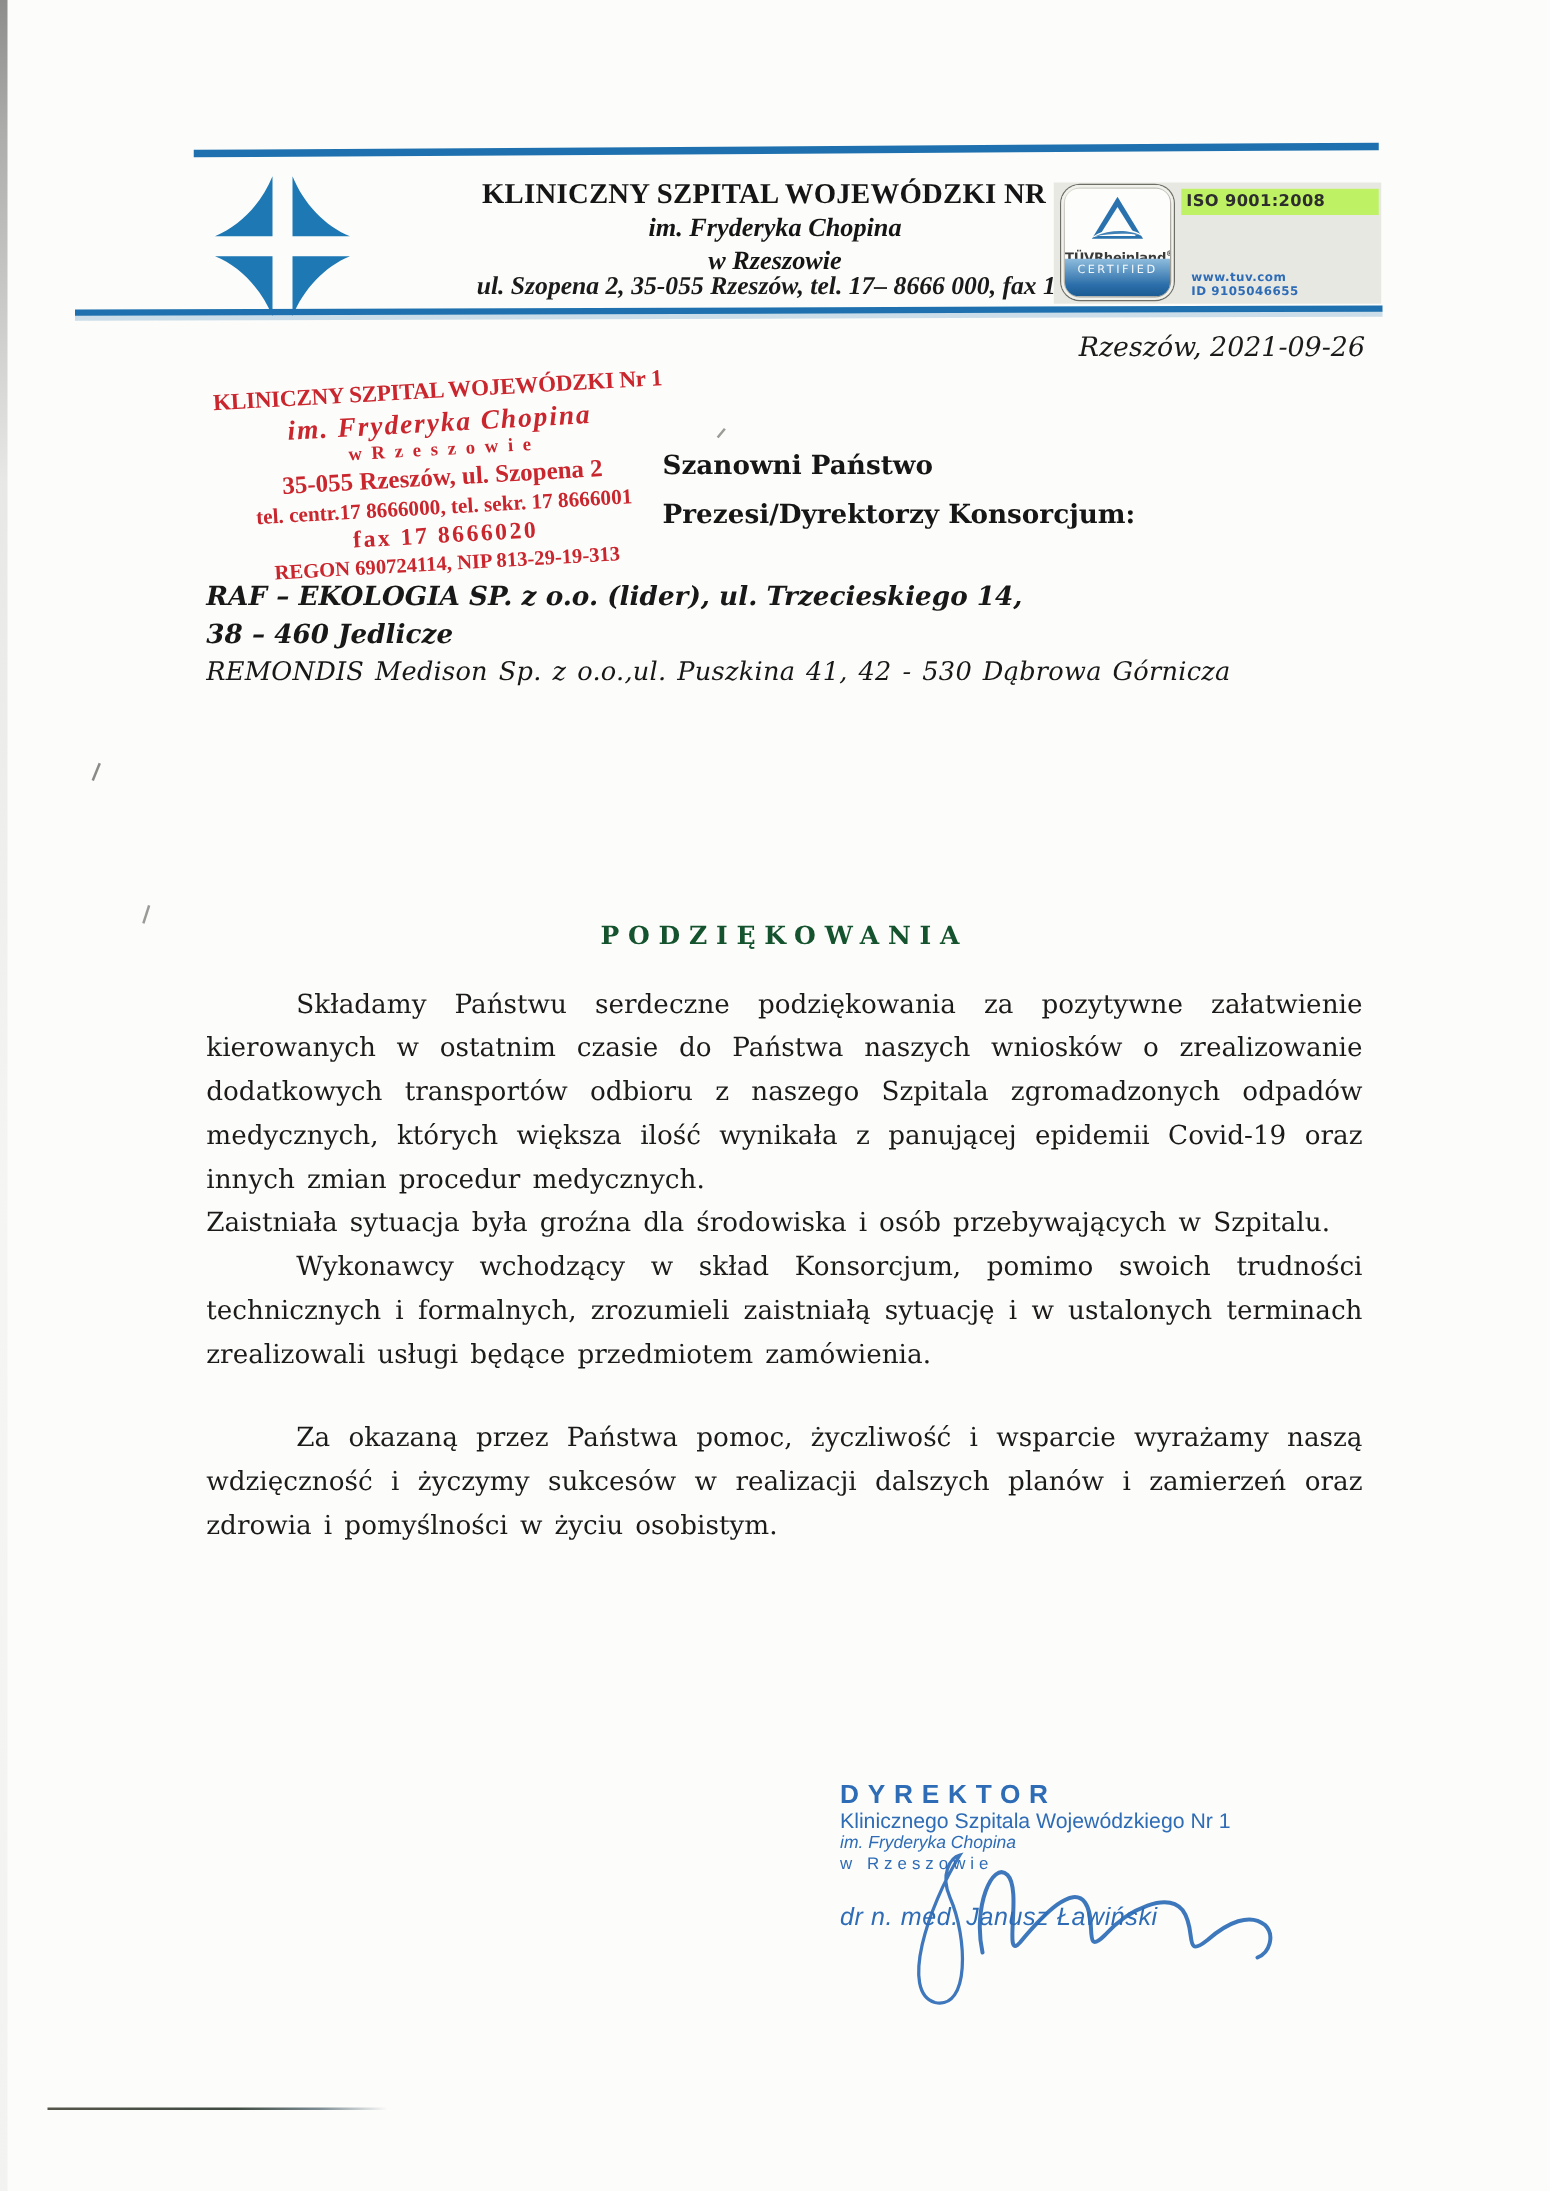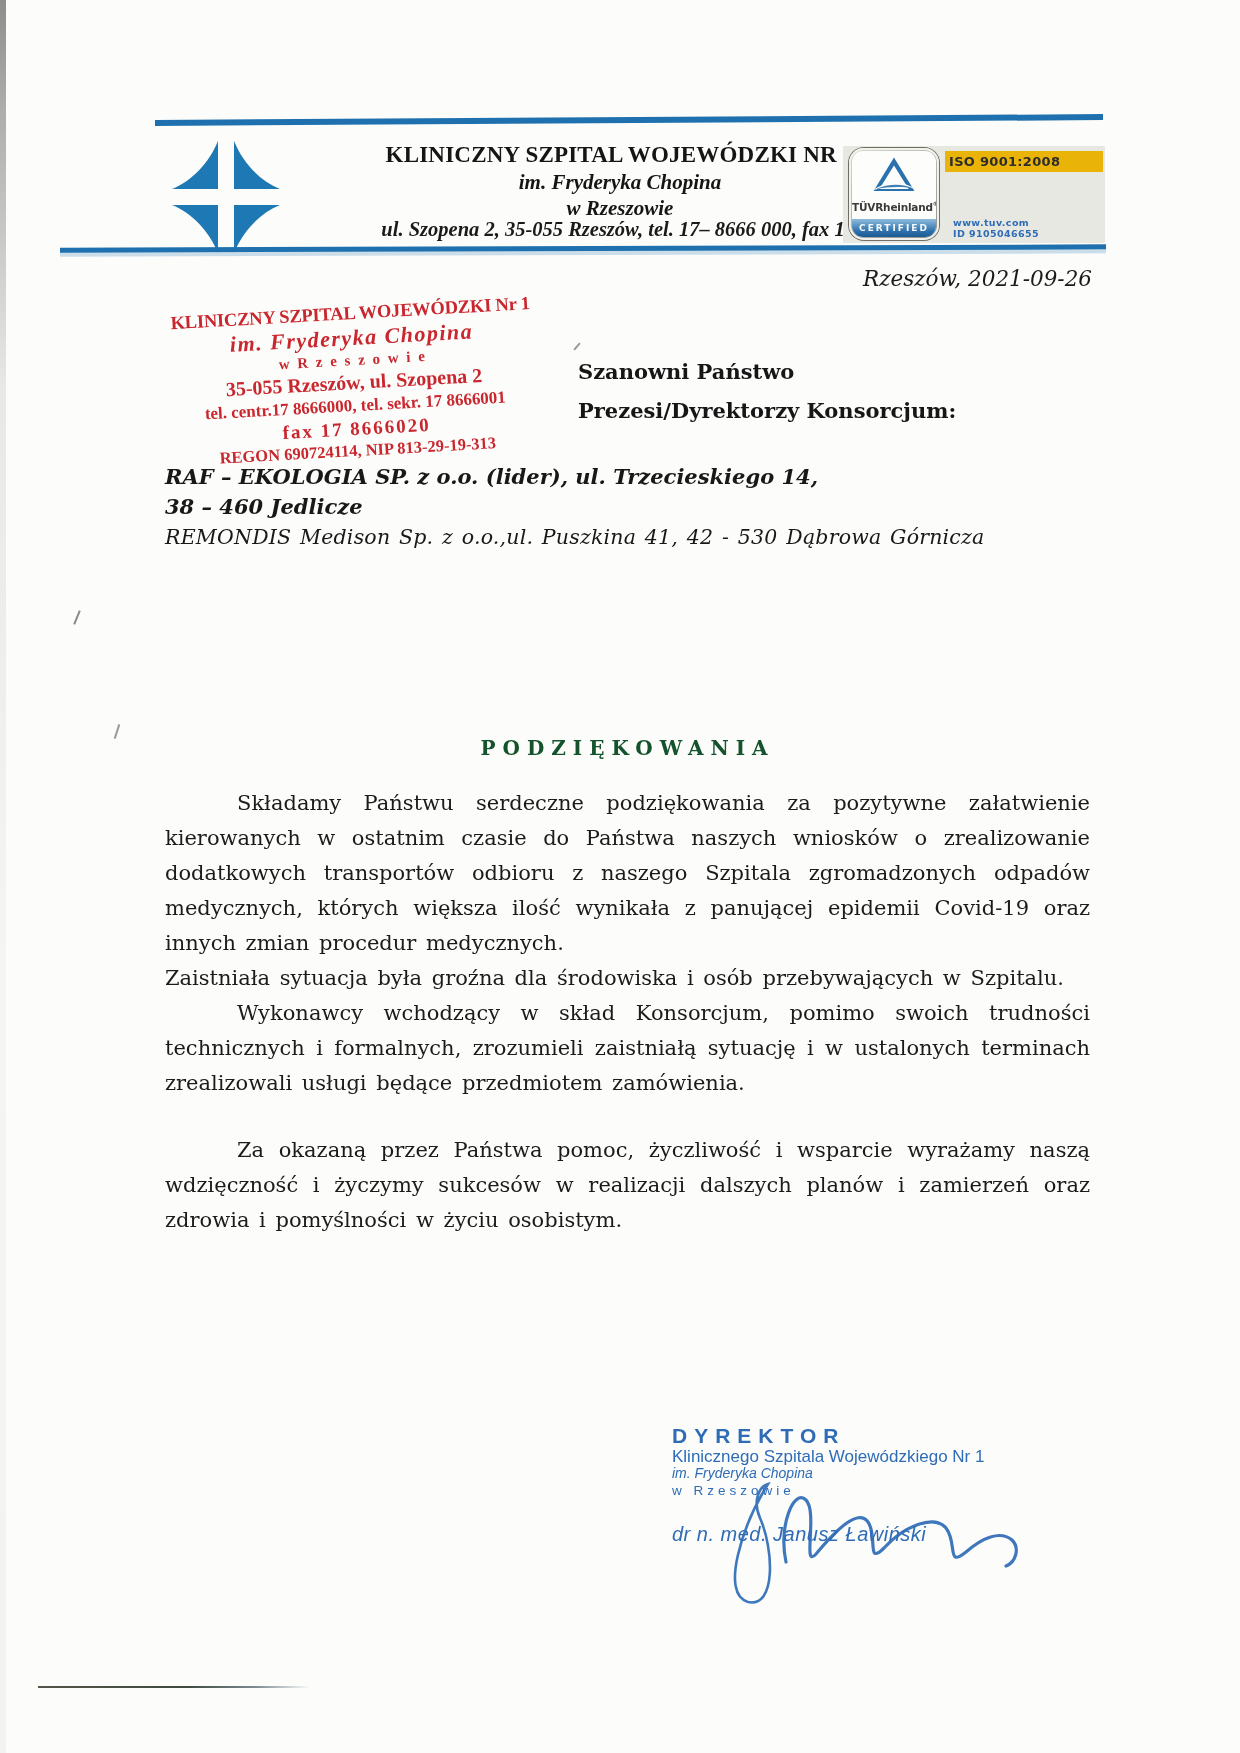--- a/index.html
+++ b/index.html
@@ -36,24 +36,24 @@
   .tuv-panel{position:absolute;left:843px;top:146px;width:262px;height:97px;background:#e8e8e3;
     font-family:"DejaVu Sans","Liberation Sans",sans-serif;}
   .tuv-badge{position:absolute;left:6px;top:2px;width:90px;height:92px;border-radius:15px;
     background:linear-gradient(145deg,#d9d9d2,#8f8f87);
     box-shadow:0 0 0 1px #6f6f68, inset 0 0 0 2px #f2f2ec;padding:3px;box-sizing:border-box;}
   .tuv-inner{position:relative;width:100%;height:100%;border-radius:11px;background:#fdfdfb;overflow:hidden;
     text-align:center;}
   .tuv-inner svg{margin-top:5px;}
   .tuv-brand{font-size:10.5px;font-weight:700;color:#3a3a3a;letter-spacing:-.2px;line-height:11px;}
   .tuv-brand sup{font-size:6px;}
-  .tuv-band{position:absolute;left:0;right:0;bottom:0;height:18px;line-height:18px;
+  .tuv-band{position:absolute;left:0;right:0;bottom:0;height:30px;line-height:18px;
     background:linear-gradient(180deg,#8ebcdd,#2b6ea9 70%,#1c5b93);color:#f4f8fb;
-    font-size:9px;font-weight:700;letter-spacing:2px;}
-  .iso-label{position:absolute;right:2px;top:5px;width:150px;background:#eab308;padding:3px 4px;
+    font-size:9px;font-weight:400;letter-spacing:2px;}
+  .iso-label{position:absolute;right:2px;top:5px;width:150px;background:#bef264;padding:3px 4px;
     font-size:13px;font-weight:700;color:#2d2d2d;letter-spacing:.3px;}
   .tuv-web{position:absolute;right:4px;bottom:4px;width:148px;text-align:left;
     font-size:9.5px;font-weight:700;color:#2e6cb6;line-height:11px;letter-spacing:.4px;}
 
   
   .dateline{position:absolute;left:700px;top:266px;width:392px;text-align:right;
     font-style:italic;font-size:21.5px;color:#1b1b1b;}
 
   
   .stamp{position:absolute;left:168px;top:302px;width:372px;transform:rotate(-3.2deg);
@@ -61,21 +61,21 @@
   .stamp .l0{font-size:18.5px;font-weight:700;letter-spacing:-.2px;line-height:23px;}
   .stamp .l1{font-size:22px;font-weight:700;font-style:italic;letter-spacing:1.5px;line-height:26px;}
   .stamp .l2{font-size:15px;font-weight:700;letter-spacing:2px;line-height:19px;}
   .stamp .l3{font-size:20px;font-weight:600;line-height:25px;}
   .stamp .l4{font-size:17px;font-weight:600;line-height:22px;}
   .stamp .l5{font-size:19px;font-weight:600;letter-spacing:2px;line-height:23px;}
   .stamp .l6{font-size:16.5px;font-weight:600;line-height:22px;}
 
   
   .salutation{position:absolute;left:530px;top:352px;width:480px;font-weight:700;
-    font-size:21px;line-height:39px;color:#161616;margin-left:48px;}
+    font-size:21px;line-height:39px;color:#161616;}
 
   
   .recipients{position:absolute;left:165px;top:462px;width:940px;color:#181818;}
   .recipients div{line-height:30px;}
   .recipients .lead{font-size:21px;font-weight:700;font-style:italic;}
   .recipients .member{font-size:20.5px;font-style:italic;letter-spacing:.2px;word-spacing:2px;}
 
   
   .doc-title{position:absolute;left:165px;top:736px;width:925px;text-align:center;
     font-size:20px;font-weight:700;letter-spacing:7px;color:#14532d;}

